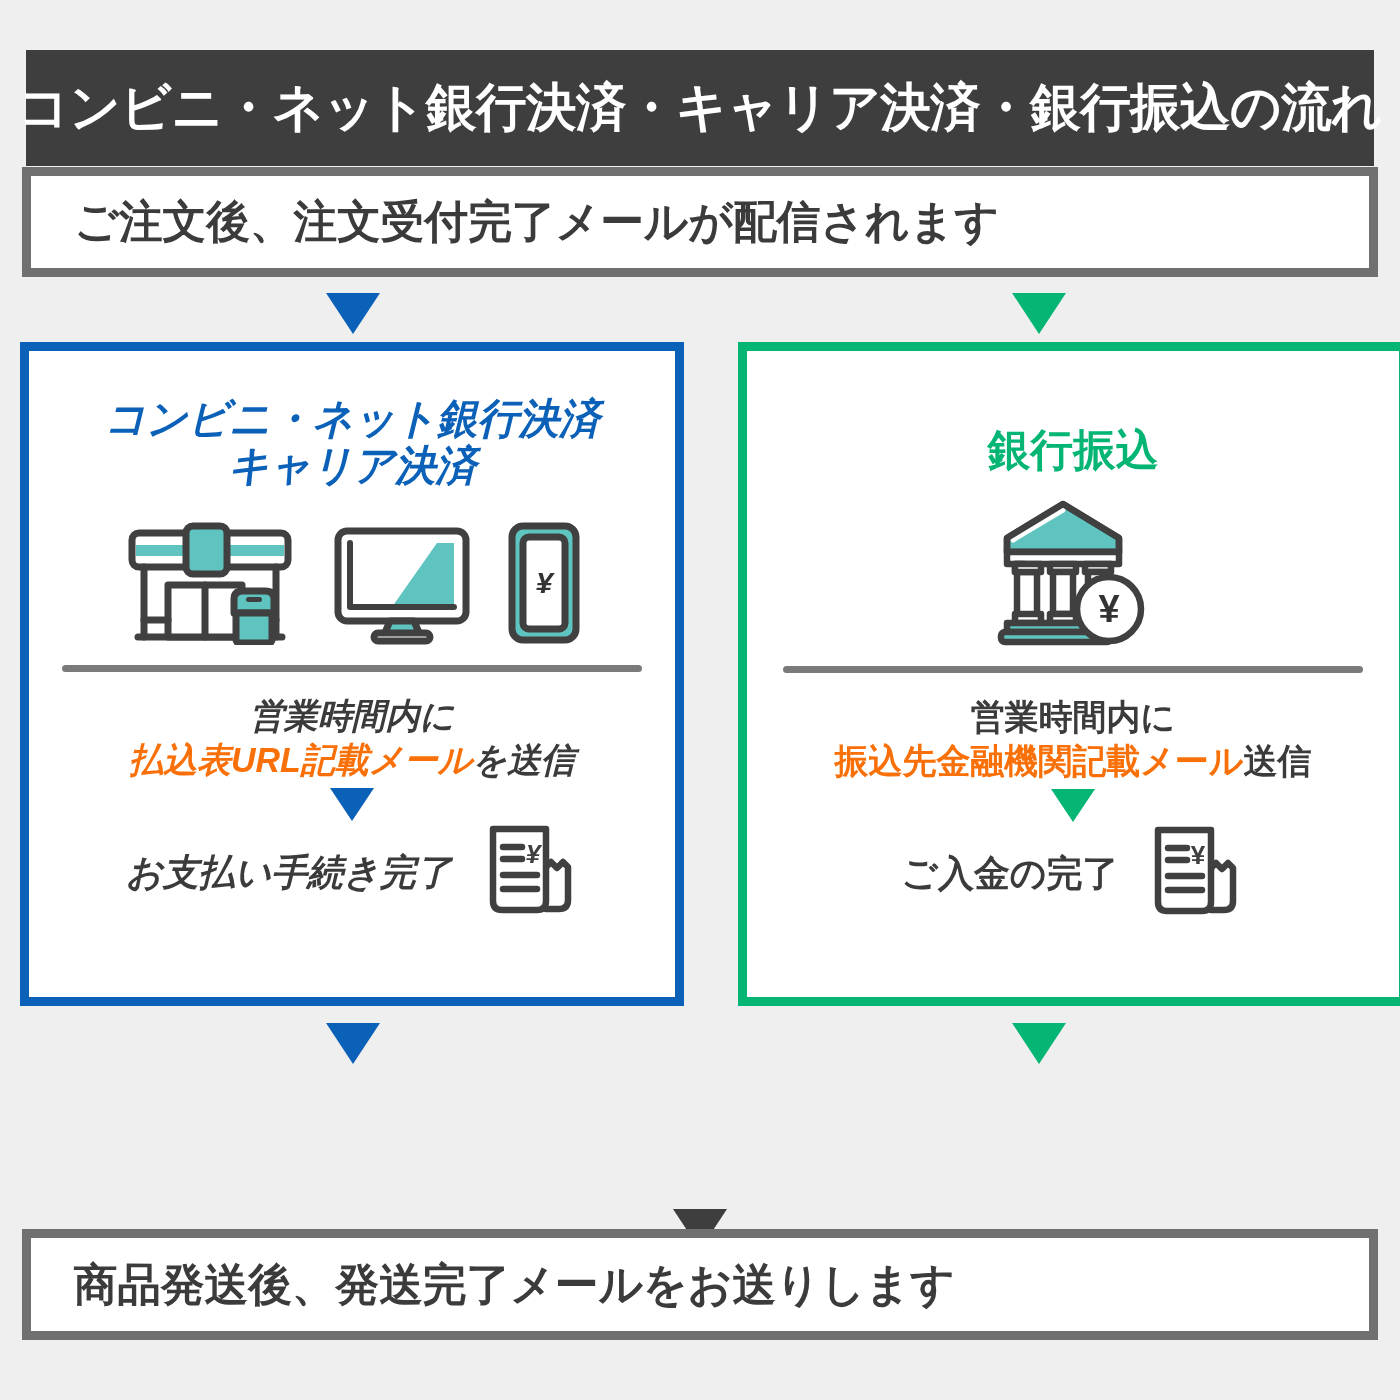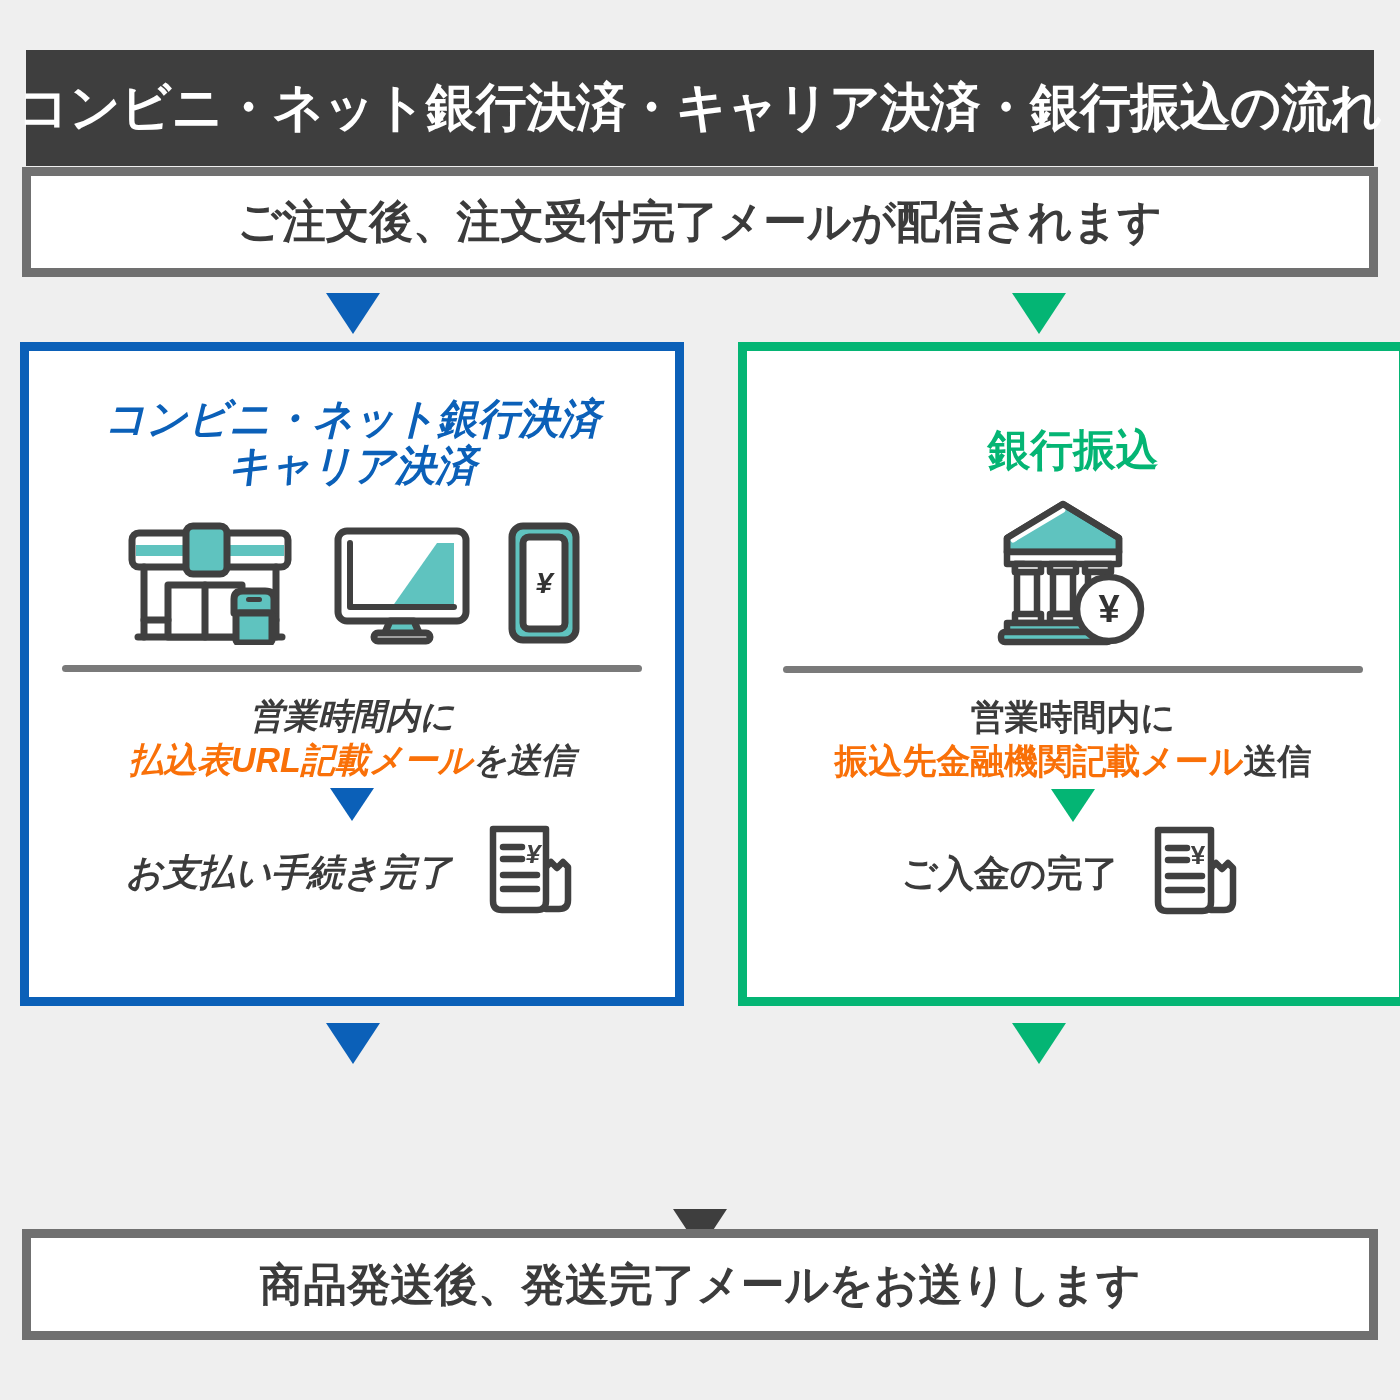--- a/index.html
+++ b/index.html
@@ -39,21 +39,21 @@
   }
 
   
   .step-box {
     position: absolute;
     background: #ffffff;
     border: 9px solid #707070;
     box-sizing: border-box;
     display: flex;
     align-items: center;
-    justify-content: center;
+    padding-left: 29px;
   }
   .step-box .step-text {
     color: #3b3b3b;
     font-weight: bold;
     white-space: nowrap;
   }
 
   #box-order      { left: 22px; top: 167px;  width: 1356px; height: 110px; }
   #box-order .step-text { font-size: 45px; transform: scaleX(0.97); }
 

